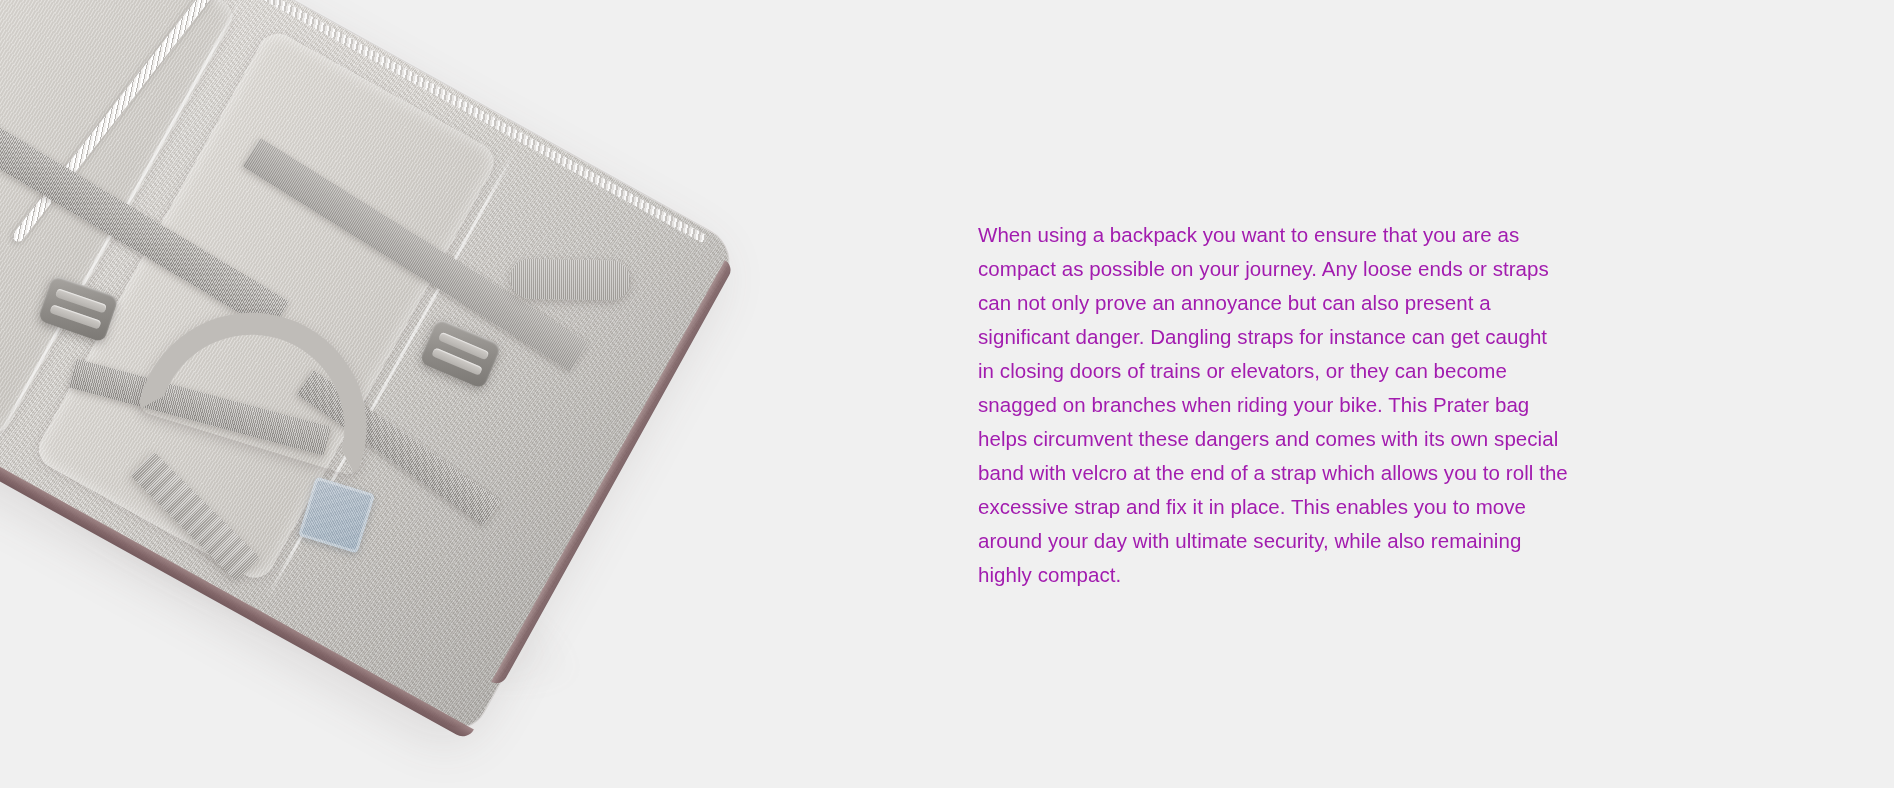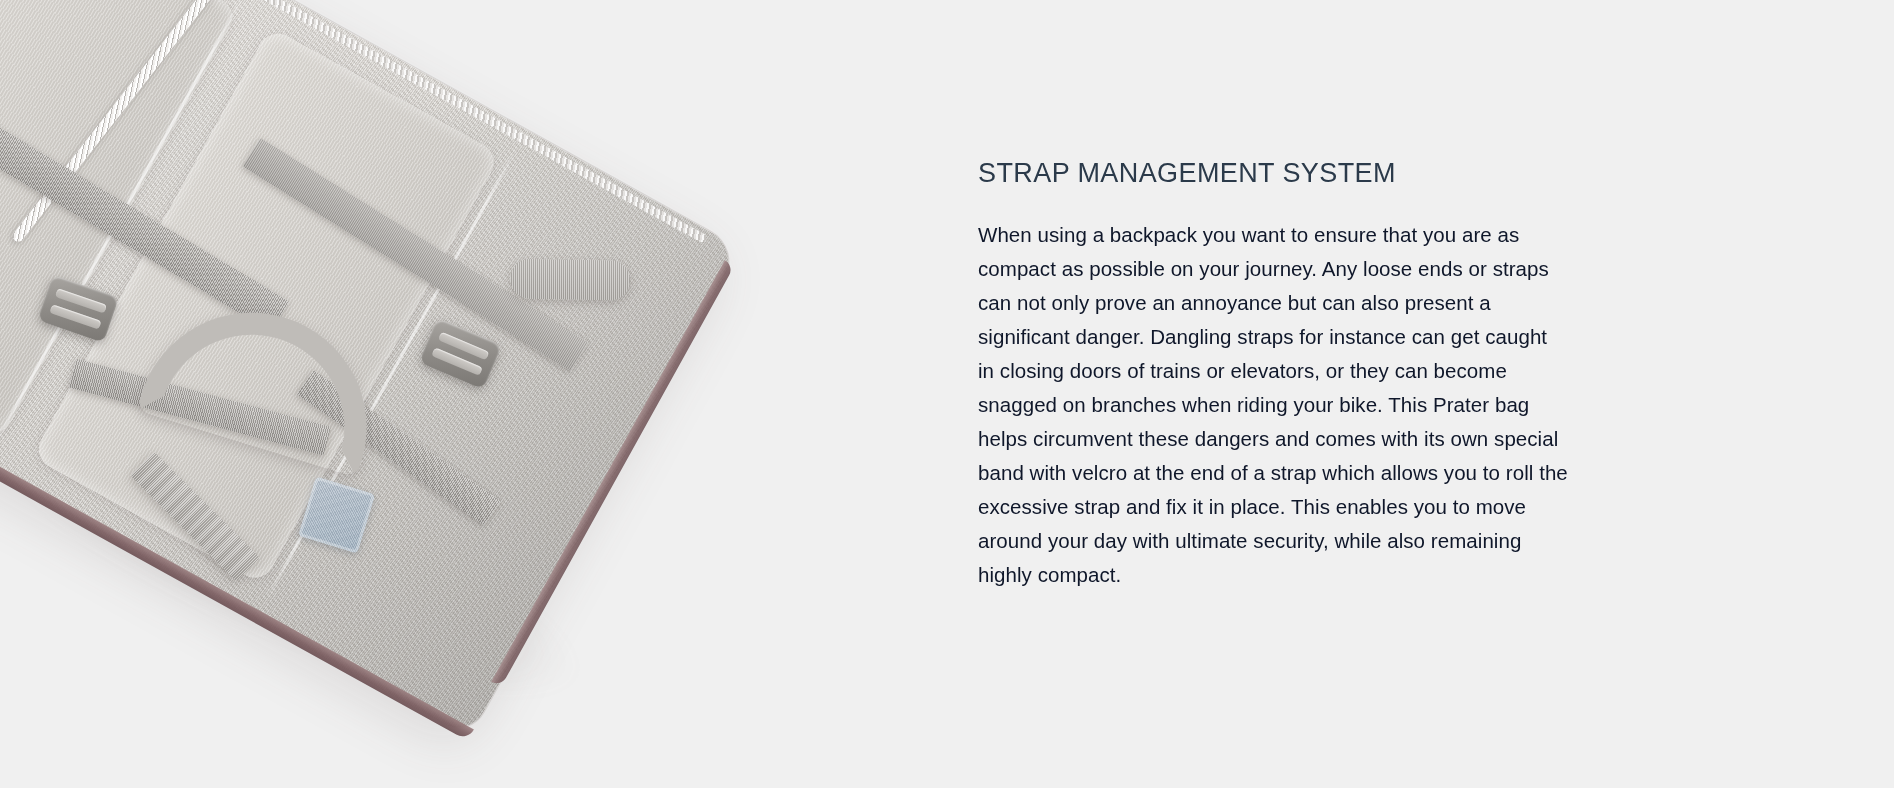--- a/index.html
+++ b/index.html
@@ -347,21 +347,21 @@
   }
 
   .feature-body {
     position: absolute;
     top: 218px;
     left: 0;
     width: 590px;
     font-size: 20.5px;
     line-height: 34px;
     font-weight: 400;
-    color: #0f172a;
+    color: #a21caf;
     letter-spacing: 0.003em;
   }
 </style>
 </head>
 <body>
 
 <div class="feature-section">
 
   <div class="product-media" role="img" aria-label="Grey heather Prater backpack photographed from the back showing padded shoulder straps, webbing, ladder-lock buckles, strap keeper band and velcro patch">
     <div class="photo-stage">
@@ -400,17 +400,16 @@
         <div class="strap-tail t1"></div>
         <div class="strap-tail t2"></div>
 
         <div class="bag-piping"></div>
         <div class="bag-piping-right"></div>
       </div>
     </div>
   </div>
 
   <div class="feature-copy">
-    <h2 class="feature-heading">STRAP MANAGEMENT SYSTEM</h2>
     <p class="feature-body">When using a backpack you want to ensure that you are as compact as possible on your journey. Any loose ends or straps can not only prove an annoyance but can also present a significant danger. Dangling straps for instance can get caught in closing doors of trains or elevators, or they can become snagged on branches when riding your bike. This Prater bag helps circumvent these dangers and comes with its own special band with velcro at the end of a strap which allows you to roll the excessive strap and fix it in place. This enables you to move around your day with ultimate security, while also remaining highly compact.</p>
   </div>
 
 </div>
 
 </body></html>

